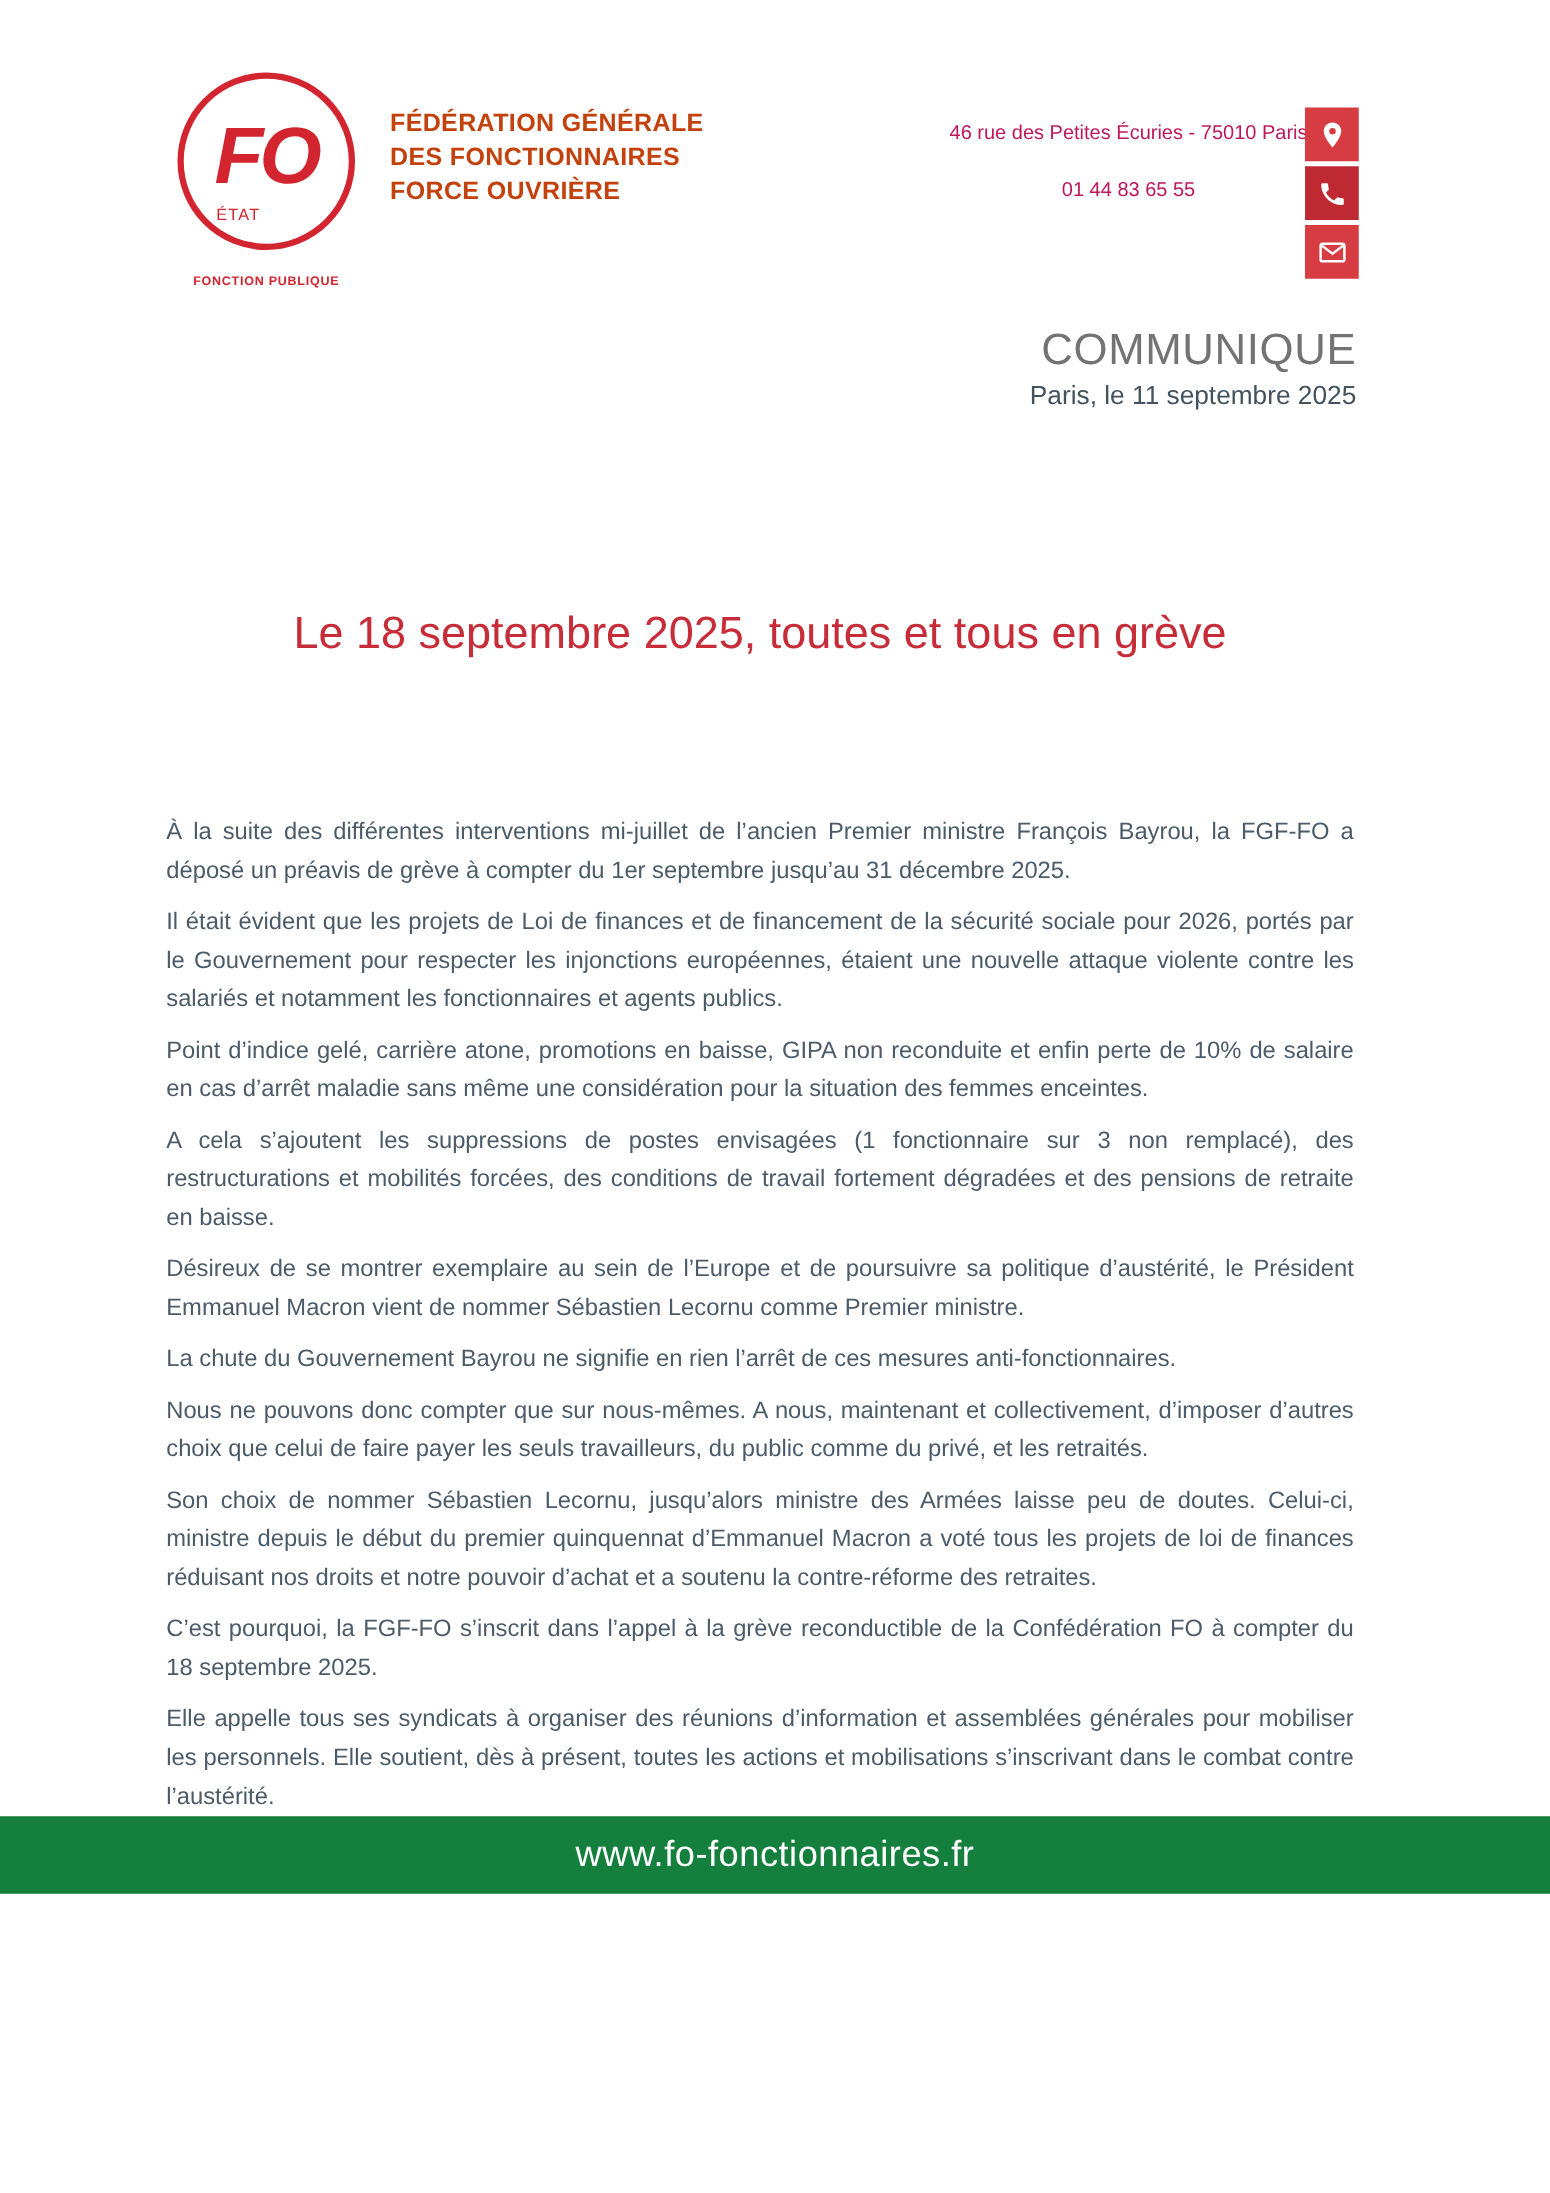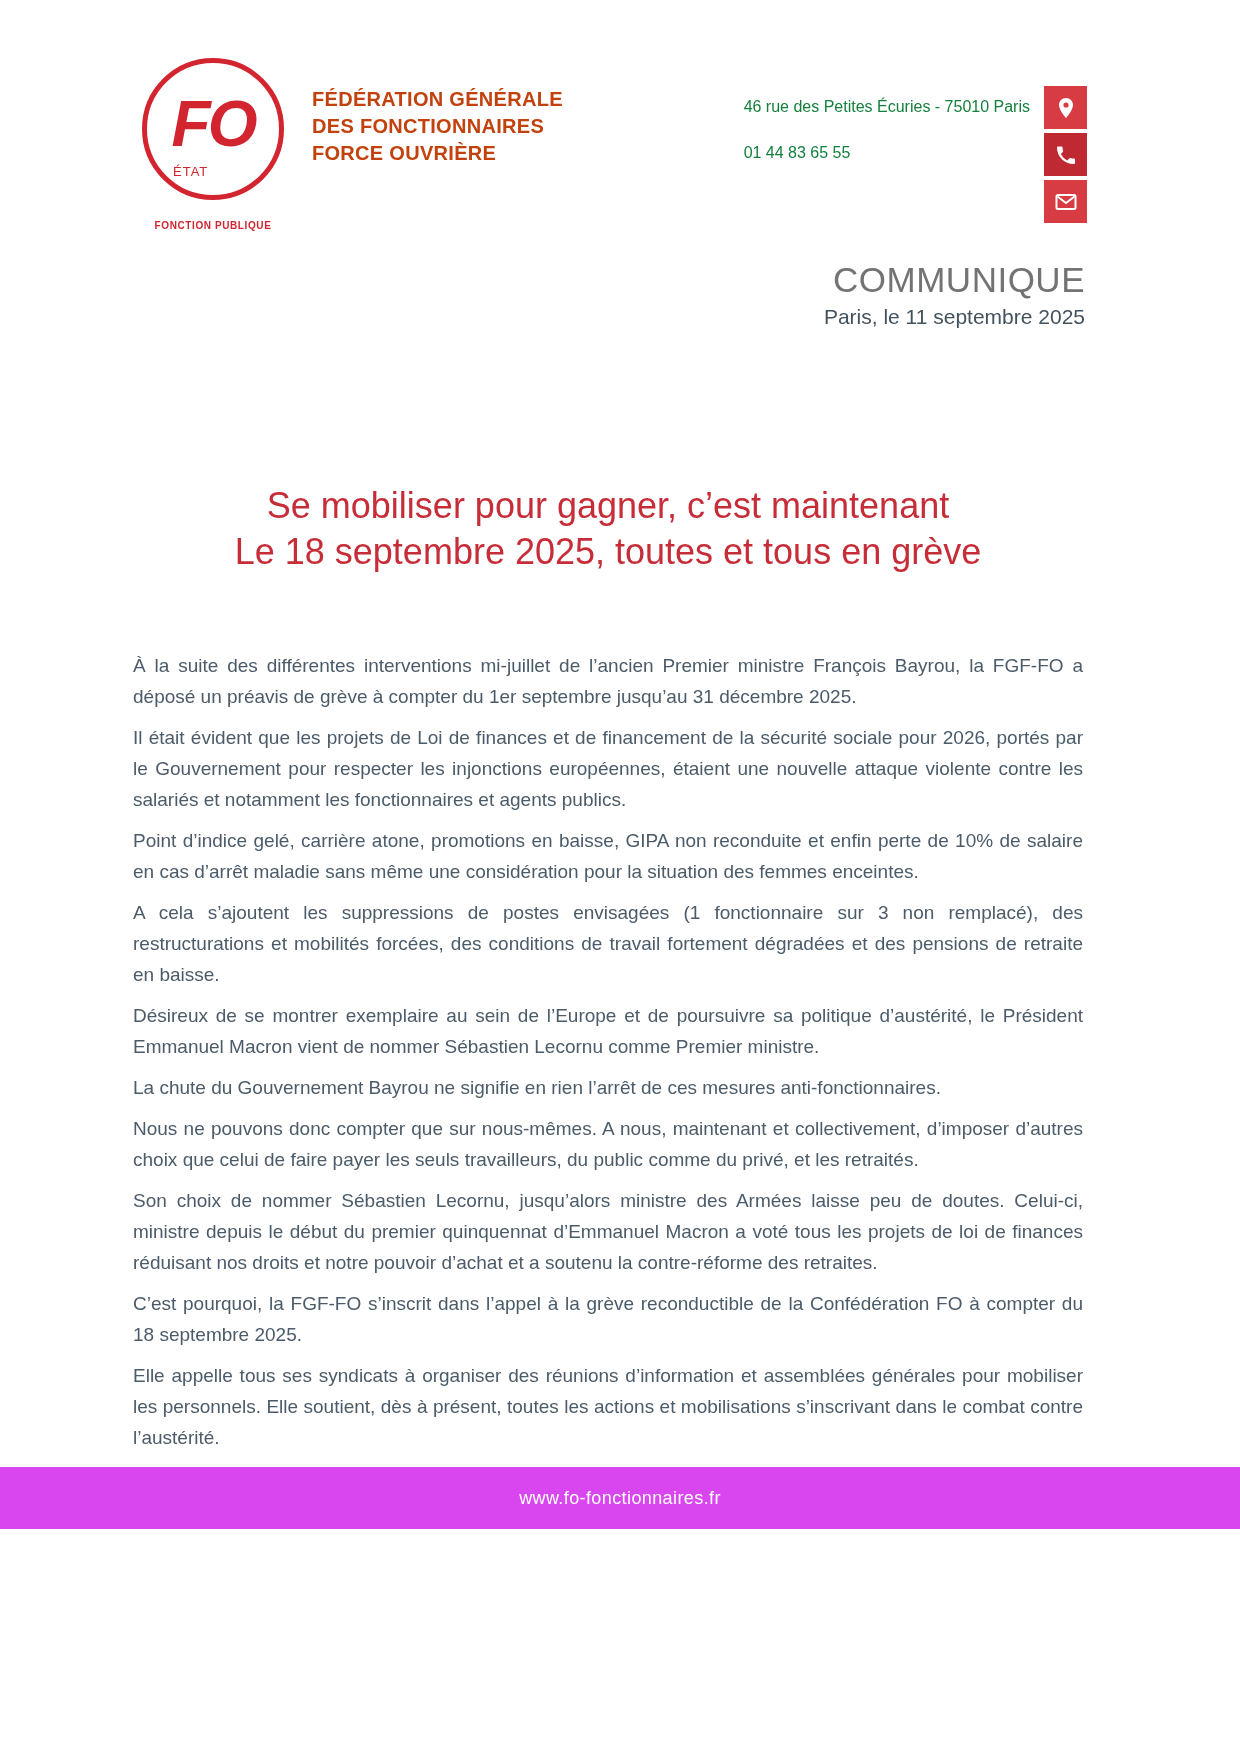--- a/index.html
+++ b/index.html
@@ -62,24 +62,24 @@
     top: 86px;
     color: #c2410c;
     font-weight: bold;
     font-size: 20px;
     line-height: 27px;
     letter-spacing: 0.3px;
   }
 
   .contact-block {
     position: absolute;
-    right: 210px;
+    right: 194px;
     top: 84px;
-    text-align: left;
-    color: #15803d;
+    text-align: center;
+    color: #be185d;
     font-size: 16px;
     line-height: 46px;
     white-space: nowrap;
   }
 
   .icon-col {
     position: absolute;
     right: 153px;
     top: 86px;
     display: flex;
@@ -143,25 +143,25 @@
   .doc-closing {
     margin-top: 14px;
     color: #d2242e;
     font-weight: bold;
     font-size: 23px;
   }
 
   
   .footer-bar {
     position: absolute;
-    left: 0; right: 0; bottom: 0;
+    left: 0; right: 0; bottom: 14px;
     height: 62px;
-    background: #d946ef;
+    background: #15803d;
     color: #ffffff;
-    font-size: 18px;
+    font-size: 29px;
     text-align: center;
     line-height: 62px;
     letter-spacing: 0.4px;
   }
 </style>
 </head>
 <body>
 
 <div class="page">
 
@@ -202,21 +202,20 @@
       </svg>
     </div>
   </div>
 
   <div class="communique-block">
     <div class="communique-label">COMMUNIQUE</div>
     <div class="communique-date">Paris, le 11 septembre 2025</div>
   </div>
 
   <div class="doc-title">
-    <div>Se mobiliser pour gagner, c’est maintenant</div>
     <div>Le 18 septembre 2025, toutes et tous en grève</div>
   </div>
 
   <div class="doc-body">
     <p>À la suite des différentes interventions mi-juillet de l’ancien Premier ministre François Bayrou, la FGF-FO a déposé un préavis de grève à compter du 1er septembre jusqu’au 31 décembre 2025.</p>
     <p>Il était évident que les projets de Loi de finances et de financement de la sécurité sociale pour 2026, portés par le Gouvernement pour respecter les injonctions européennes, étaient une nouvelle attaque violente contre les salariés et notamment les fonctionnaires et agents publics.</p>
     <p>Point d’indice gelé, carrière atone, promotions en baisse, GIPA non reconduite et enfin perte de 10% de salaire en cas d’arrêt maladie sans même une considération pour la situation des femmes enceintes.</p>
     <p>A cela s’ajoutent les suppressions de postes envisagées (1 fonctionnaire sur 3 non remplacé), des restructurations et mobilités forcées, des conditions de travail fortement dégradées et des pensions de retraite en baisse.</p>
     <p>Désireux de se montrer exemplaire au sein de l’Europe et de poursuivre sa politique d’austérité, le Président Emmanuel Macron vient de nommer Sébastien Lecornu comme Premier ministre.</p>
     <p>La chute du Gouvernement Bayrou ne signifie en rien l’arrêt de ces mesures anti-fonctionnaires.</p>

